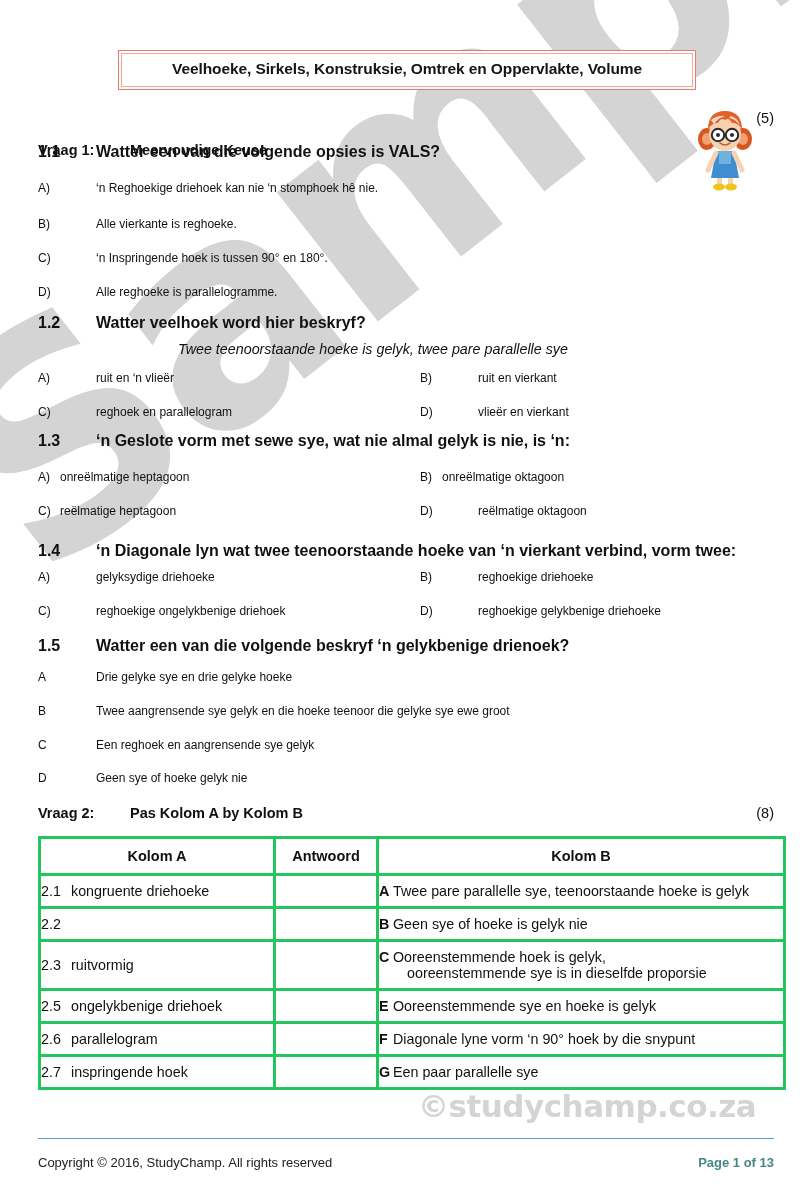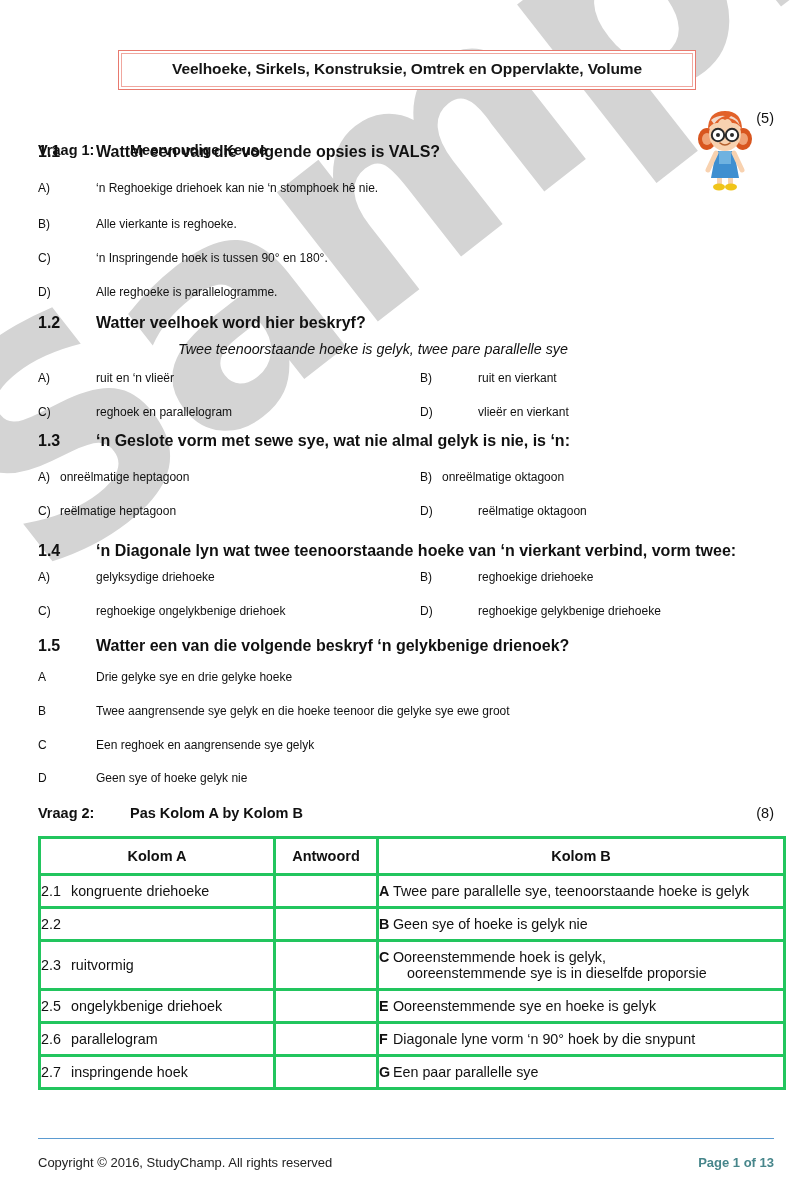--- a/index.html
+++ b/index.html
@@ -232,20 +232,21 @@
     color: #47868b;
   }
 </style>
 </head>
 <body>
 
 <div id="page">
 
   <div class="watermark-wrap">
     <div class="wm-sample">Sample</div>
+    <div class="wm-url">©studychamp.co.za</div>
   </div>
 
 
   <div class="title-box">
     <div class="title-box-inner">
       <span class="title-text">Veelhoeke, Sirkels, Konstruksie, Omtrek en Oppervlakte, Volume</span>
     </div>
   </div>
 
   <div class="mascot">

